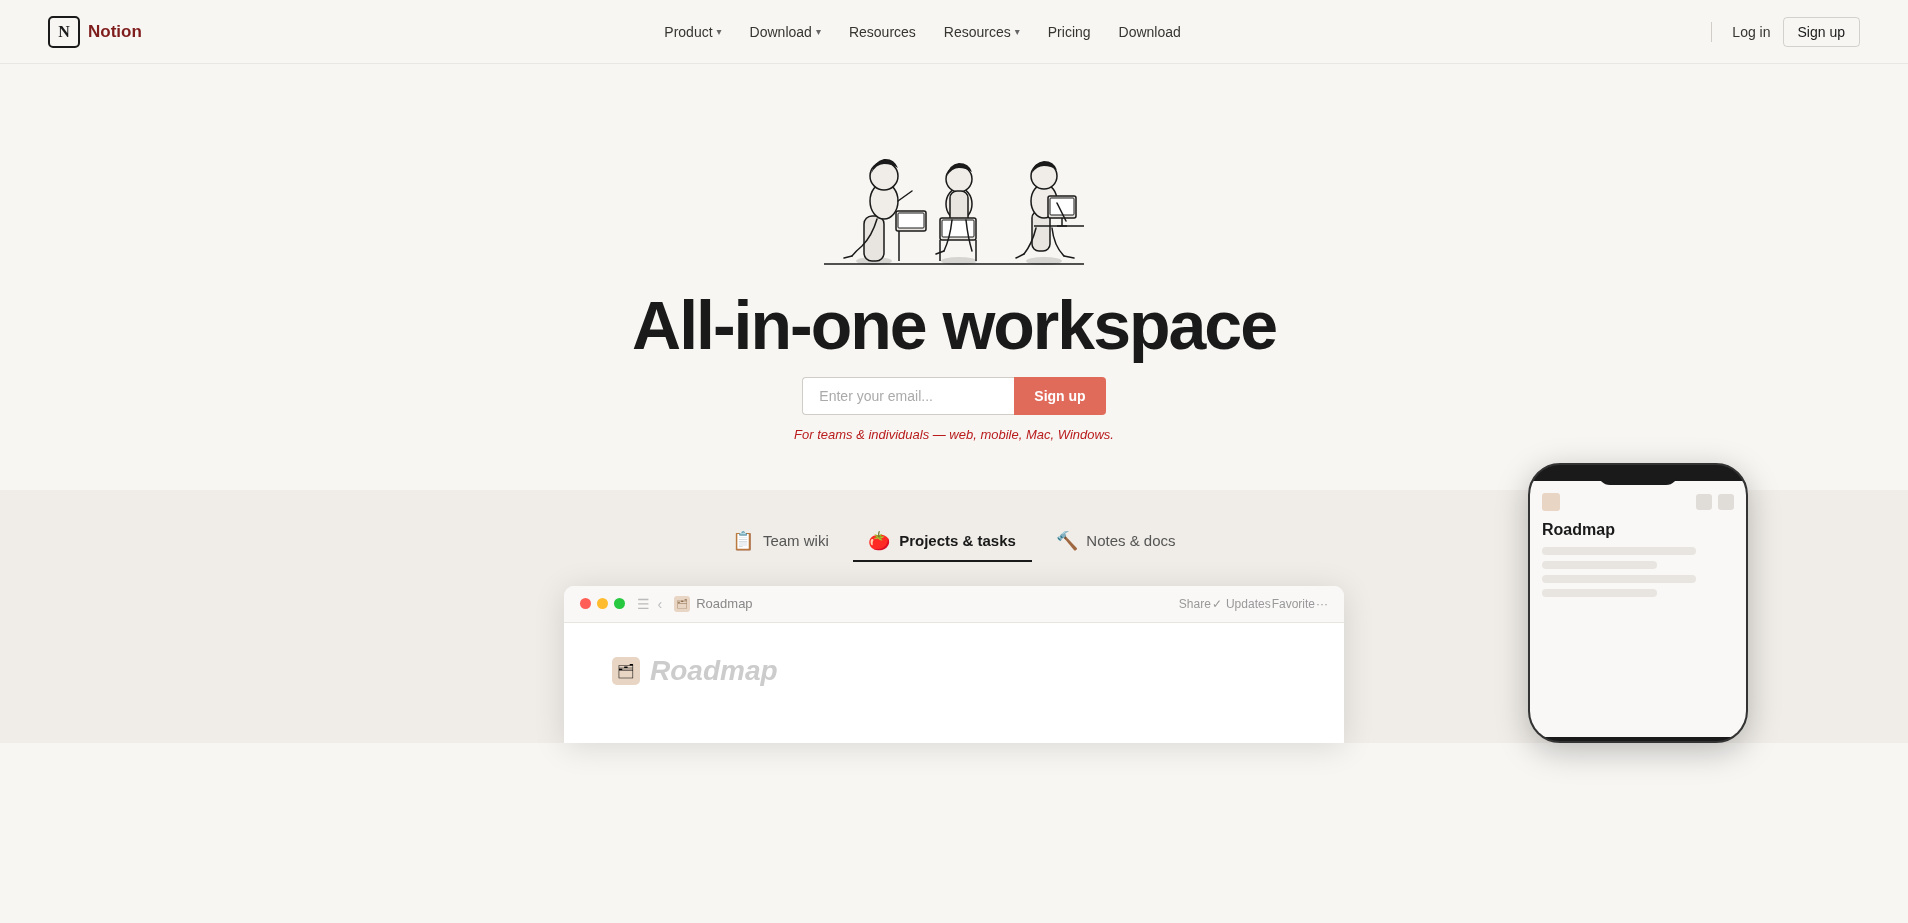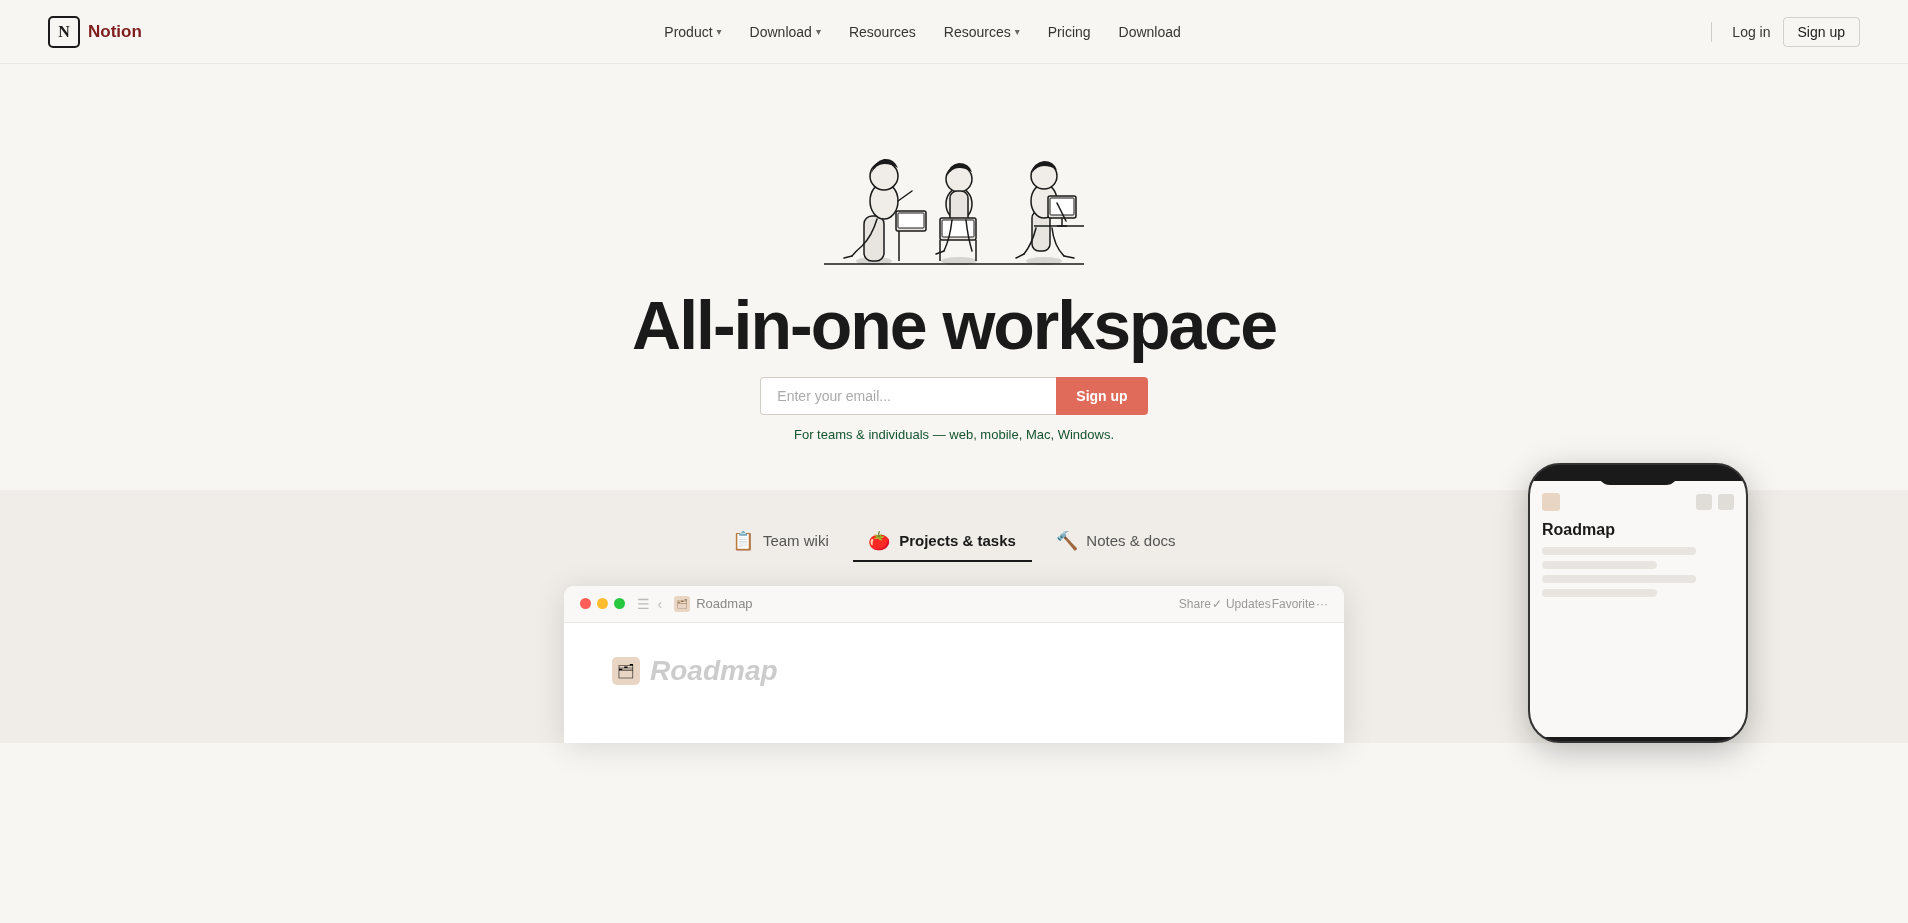--- a/index.html
+++ b/index.html
@@ -126,21 +126,21 @@
       color: #6b6b6b;
       text-align: center;
       margin-bottom: 24px;
     }
     .hero-cta {
       display: flex;
       gap: 0;
       margin-bottom: 12px;
     }
     .email-input {
-      width: 296px;
+      width: 212px;
       padding: 10px 16px;
       font-size: 14px;
       border: 1px solid #d0cdc8;
       border-right: none;
       border-radius: 4px 0 0 4px;
       background: #fff;
       color: #1a1a1a;
       outline: none;
     }
     .email-input::placeholder { color: #aaa; }
@@ -150,23 +150,24 @@
       font-weight: 600;
       color: #fff;
       background: #e06b5a;
       border: none;
       border-radius: 0 4px 4px 0;
       cursor: pointer;
       white-space: nowrap;
     }
     .hero-note {
       font-size: 13px;
-      color: #14532d;
+      color: #b91c1c;
       text-align: center;
       margin-bottom: 48px;
+      font-style: italic;
     }
 
     
     .tabs-section {
       background: #f0ede8;
       width: 100%;
       padding: 32px 0 0;
     }
     .tabs-container {
       display: flex;

